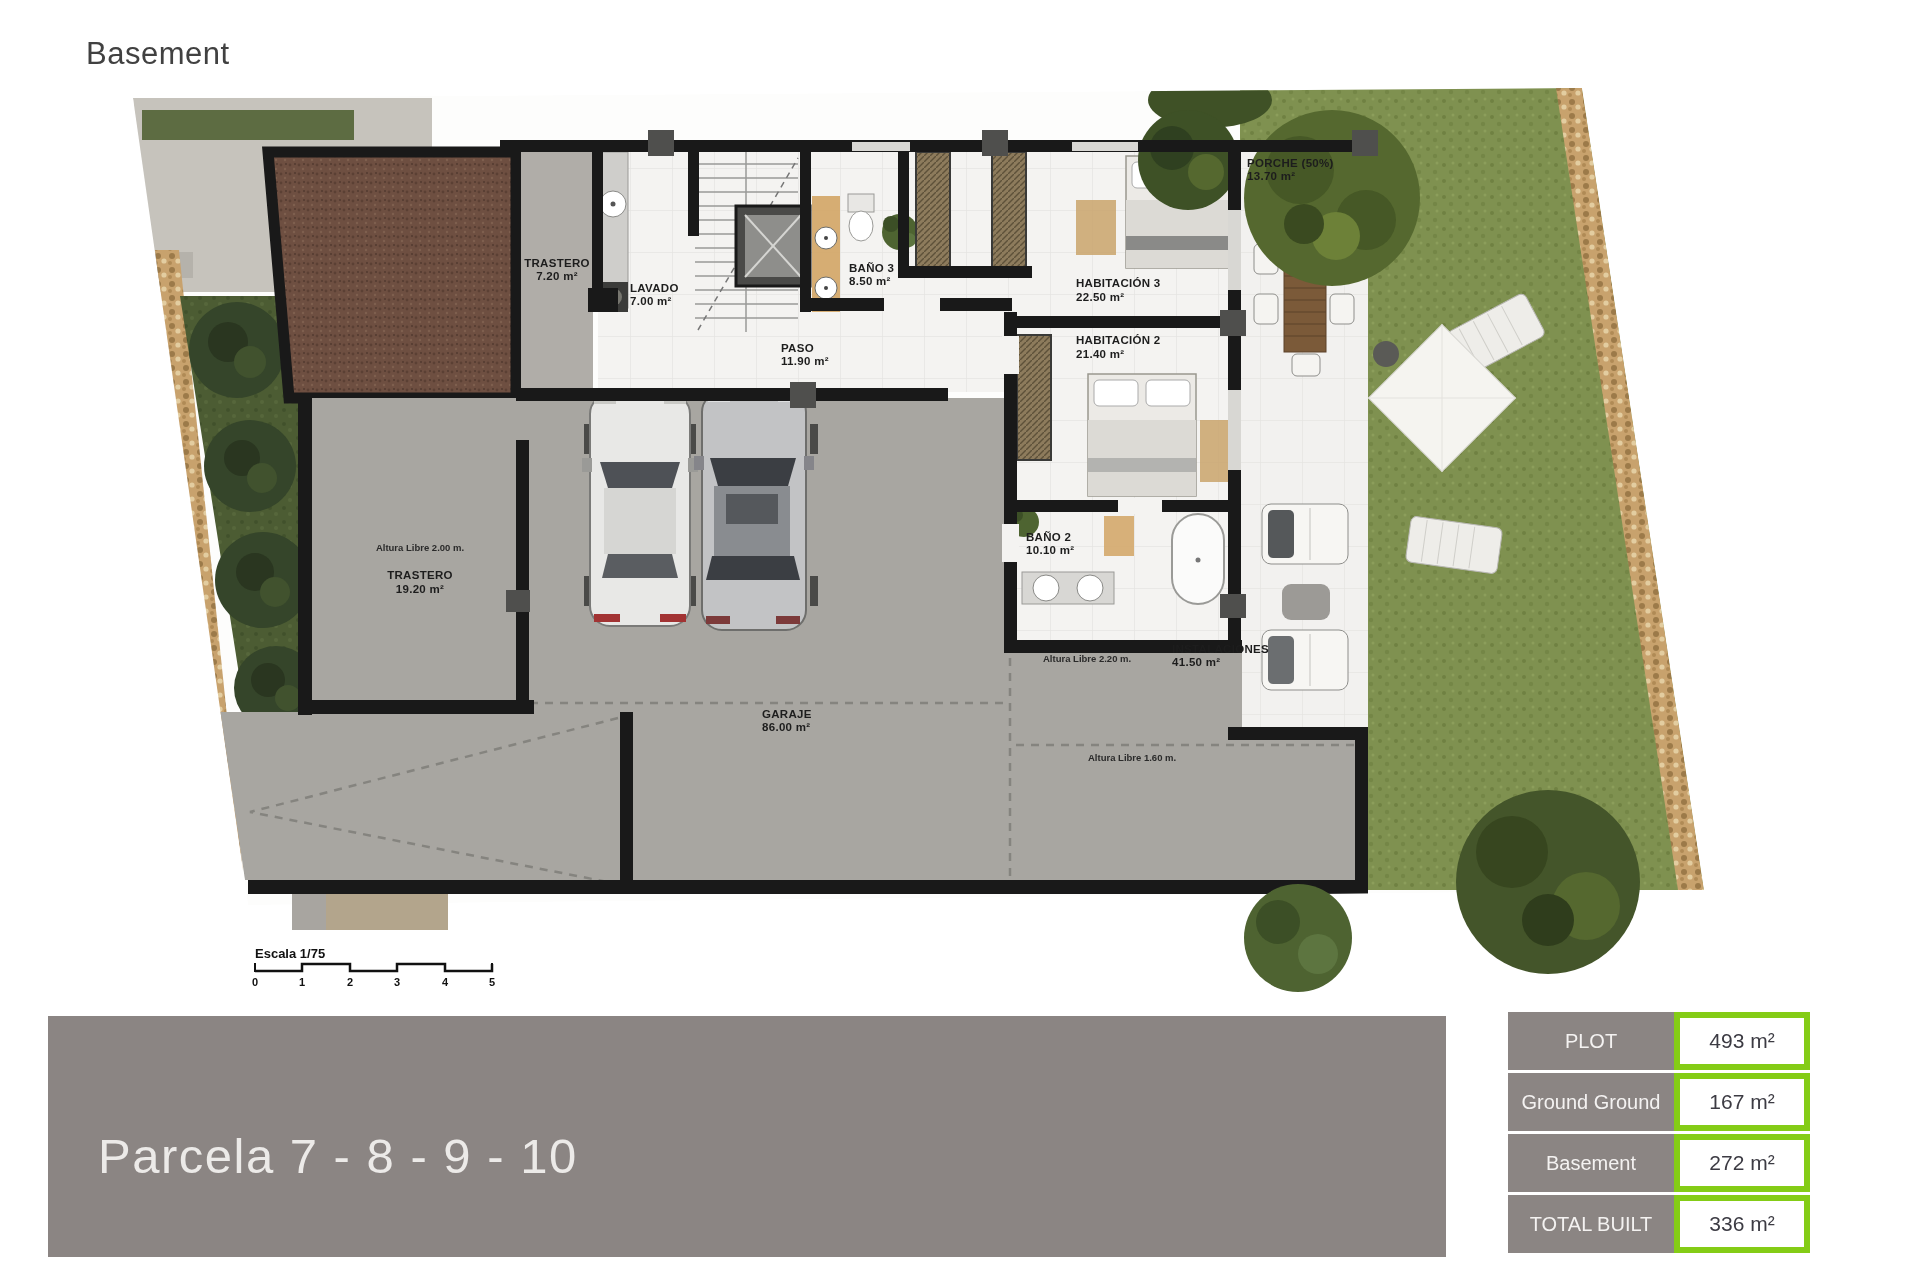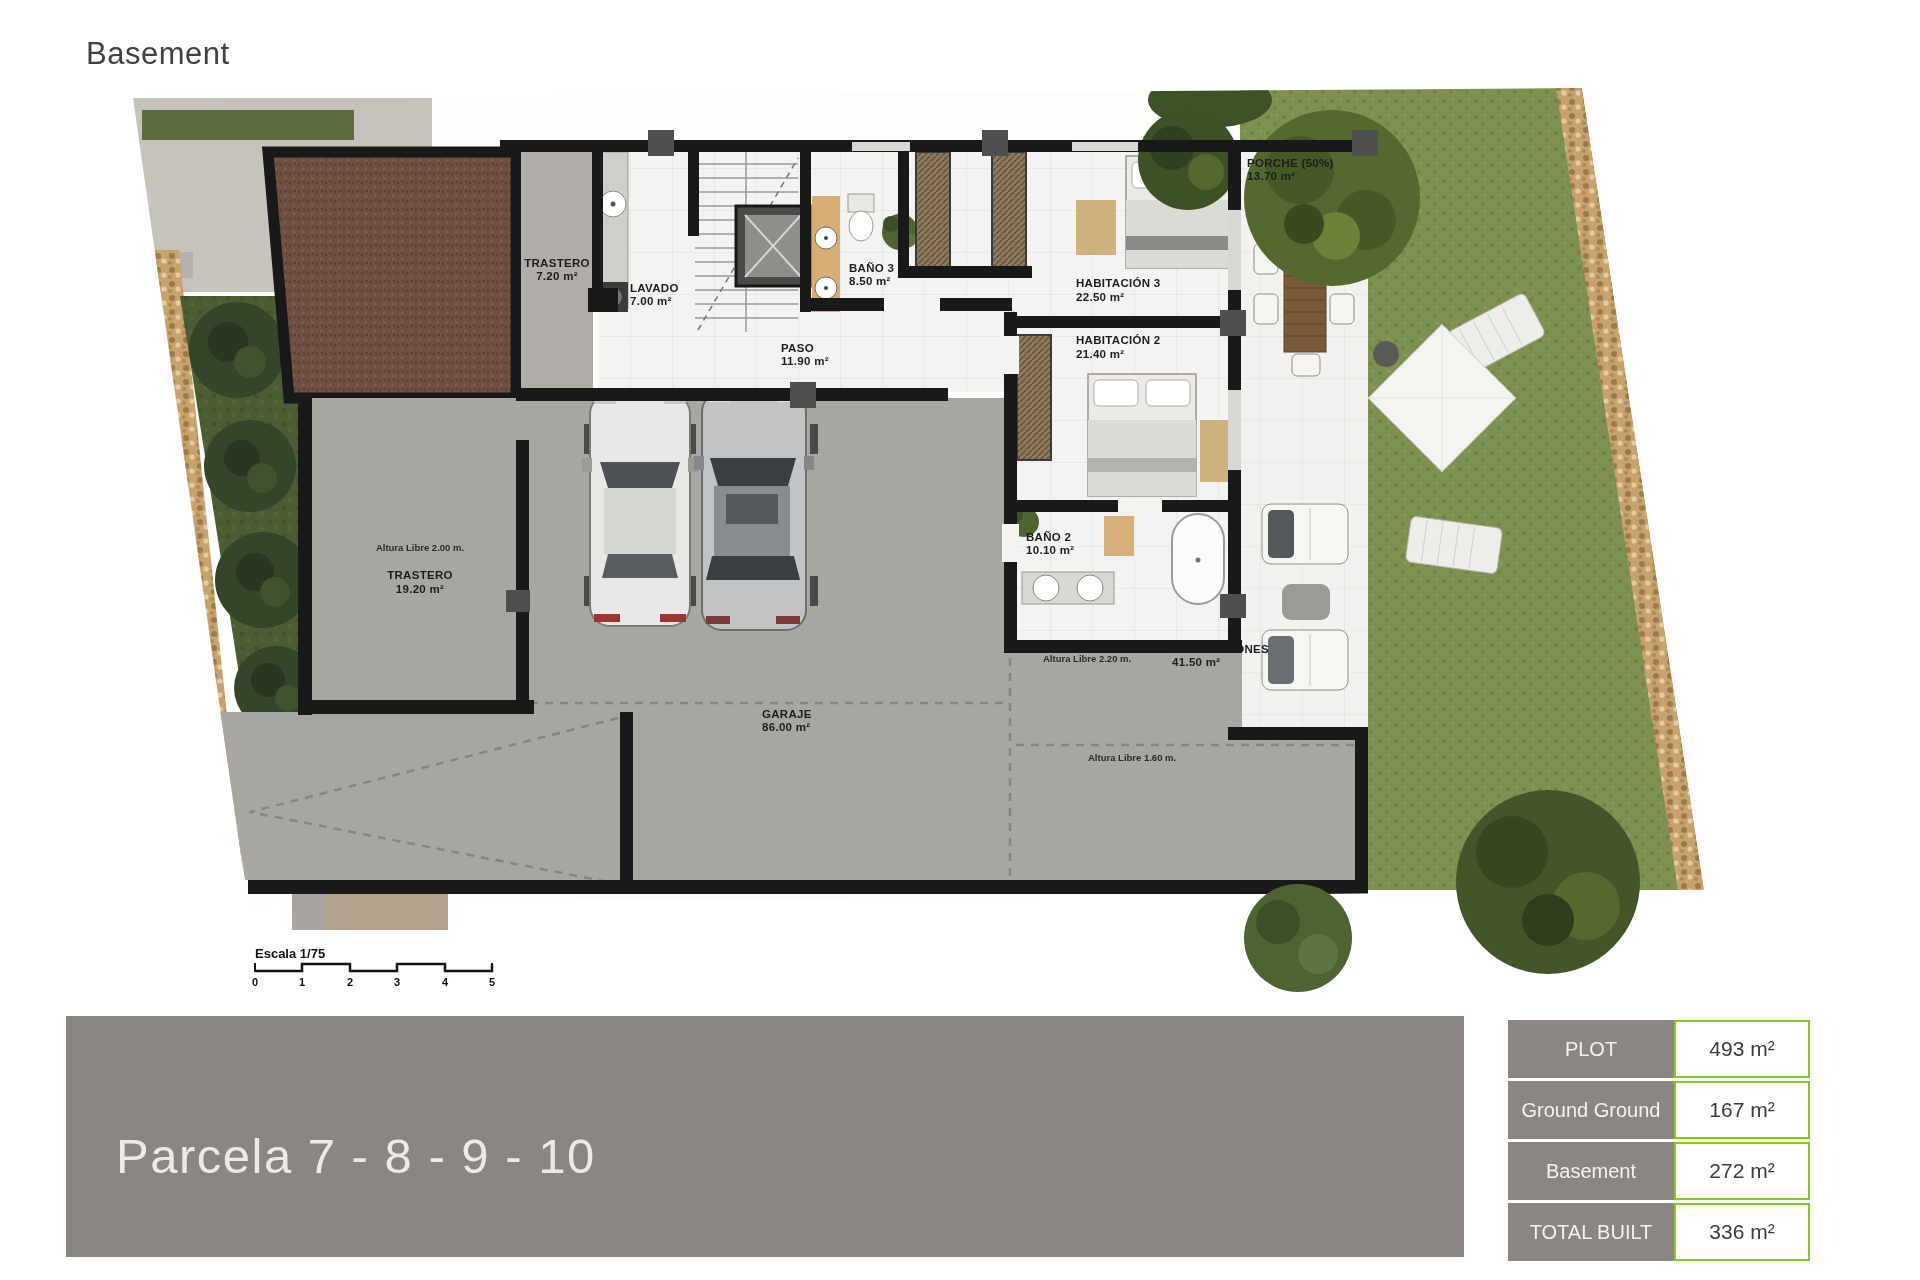--- a/index.html
+++ b/index.html
@@ -1,28 +1,28 @@
 <!DOCTYPE html>
 <html><head>
 <meta charset="utf-8">
 <style>
   html,body{margin:0;padding:0;background:#ffffff;}
   .stage{position:relative;width:1920px;height:1280px;background:#ffffff;overflow:hidden;
          font-family:"Liberation Sans",sans-serif;text-decoration:underline;}
   .page-title{position:absolute;left:86px;top:36px;font-size:31px;color:#414141;
               letter-spacing:0.5px;}
   .plan-svg{position:absolute;left:0;top:0;}
-  .banner{position:absolute;left:66px;top:1016px;width:1398px;height:241px;background:#8b8583;}
+  .banner{position:absolute;left:48px;top:1016px;width:1398px;height:241px;background:#8b8583;}
   .banner-title{position:absolute;left:50px;top:112px;font-size:49px;font-weight:300;
                 color:#eceae8;letter-spacing:1.5px;}
   .summary{position:absolute;left:1508px;top:1012px;width:339px;display:grid;
-           grid-template-columns:166px 136px;grid-auto-rows:58px;row-gap:3px;column-gap:0px;margin-top:8px;}
+           grid-template-columns:166px 136px;grid-auto-rows:58px;row-gap:3px;column-gap:0px;}
   .sum-label{background:#8b8583;color:#f4f2f1;font-size:20px;display:flex;align-items:center;
              justify-content:center;}
-  .sum-value{background:#ffffff;border:2px solid #84cc16;color:#3c3b43;font-size:21px;
+  .sum-value{background:#ffffff;border:6px solid #84cc16;color:#3c3b43;font-size:21px;
              display:flex;align-items:center;justify-content:center;}
   text{font-family:"Liberation Sans",sans-serif;}
   .room-name,.room-area{font-size:11.5px;font-weight:700;fill:#1d1d1d;letter-spacing:0.3px;}
   .note-text{font-size:9.5px;font-weight:700;fill:#2a2a2a;}
   .scale-label{font-size:13px;font-weight:700;fill:#111;}
   .scale-tick{font-size:11px;font-weight:700;fill:#111;}
 </style>
 </head>
 <body>
 

